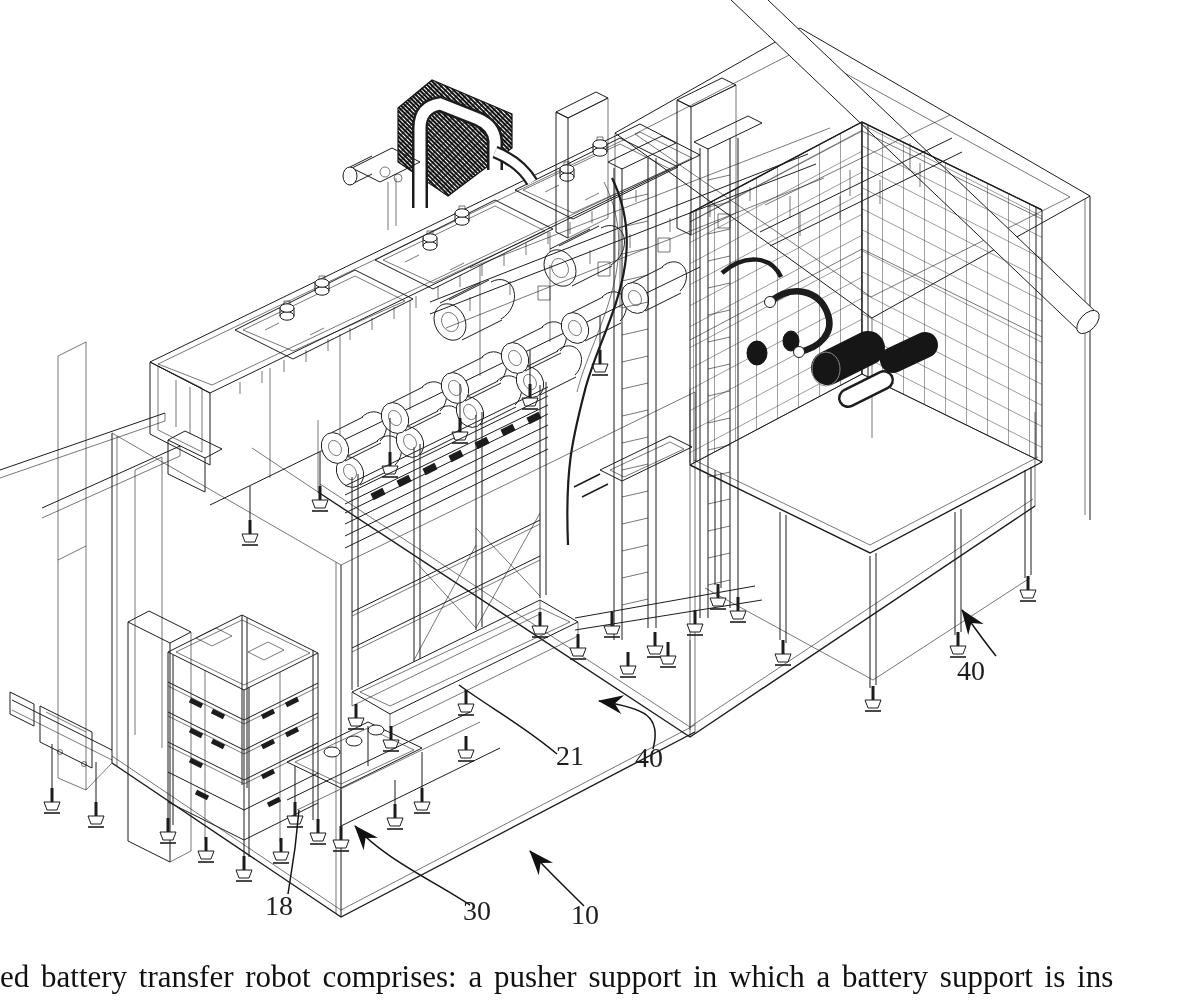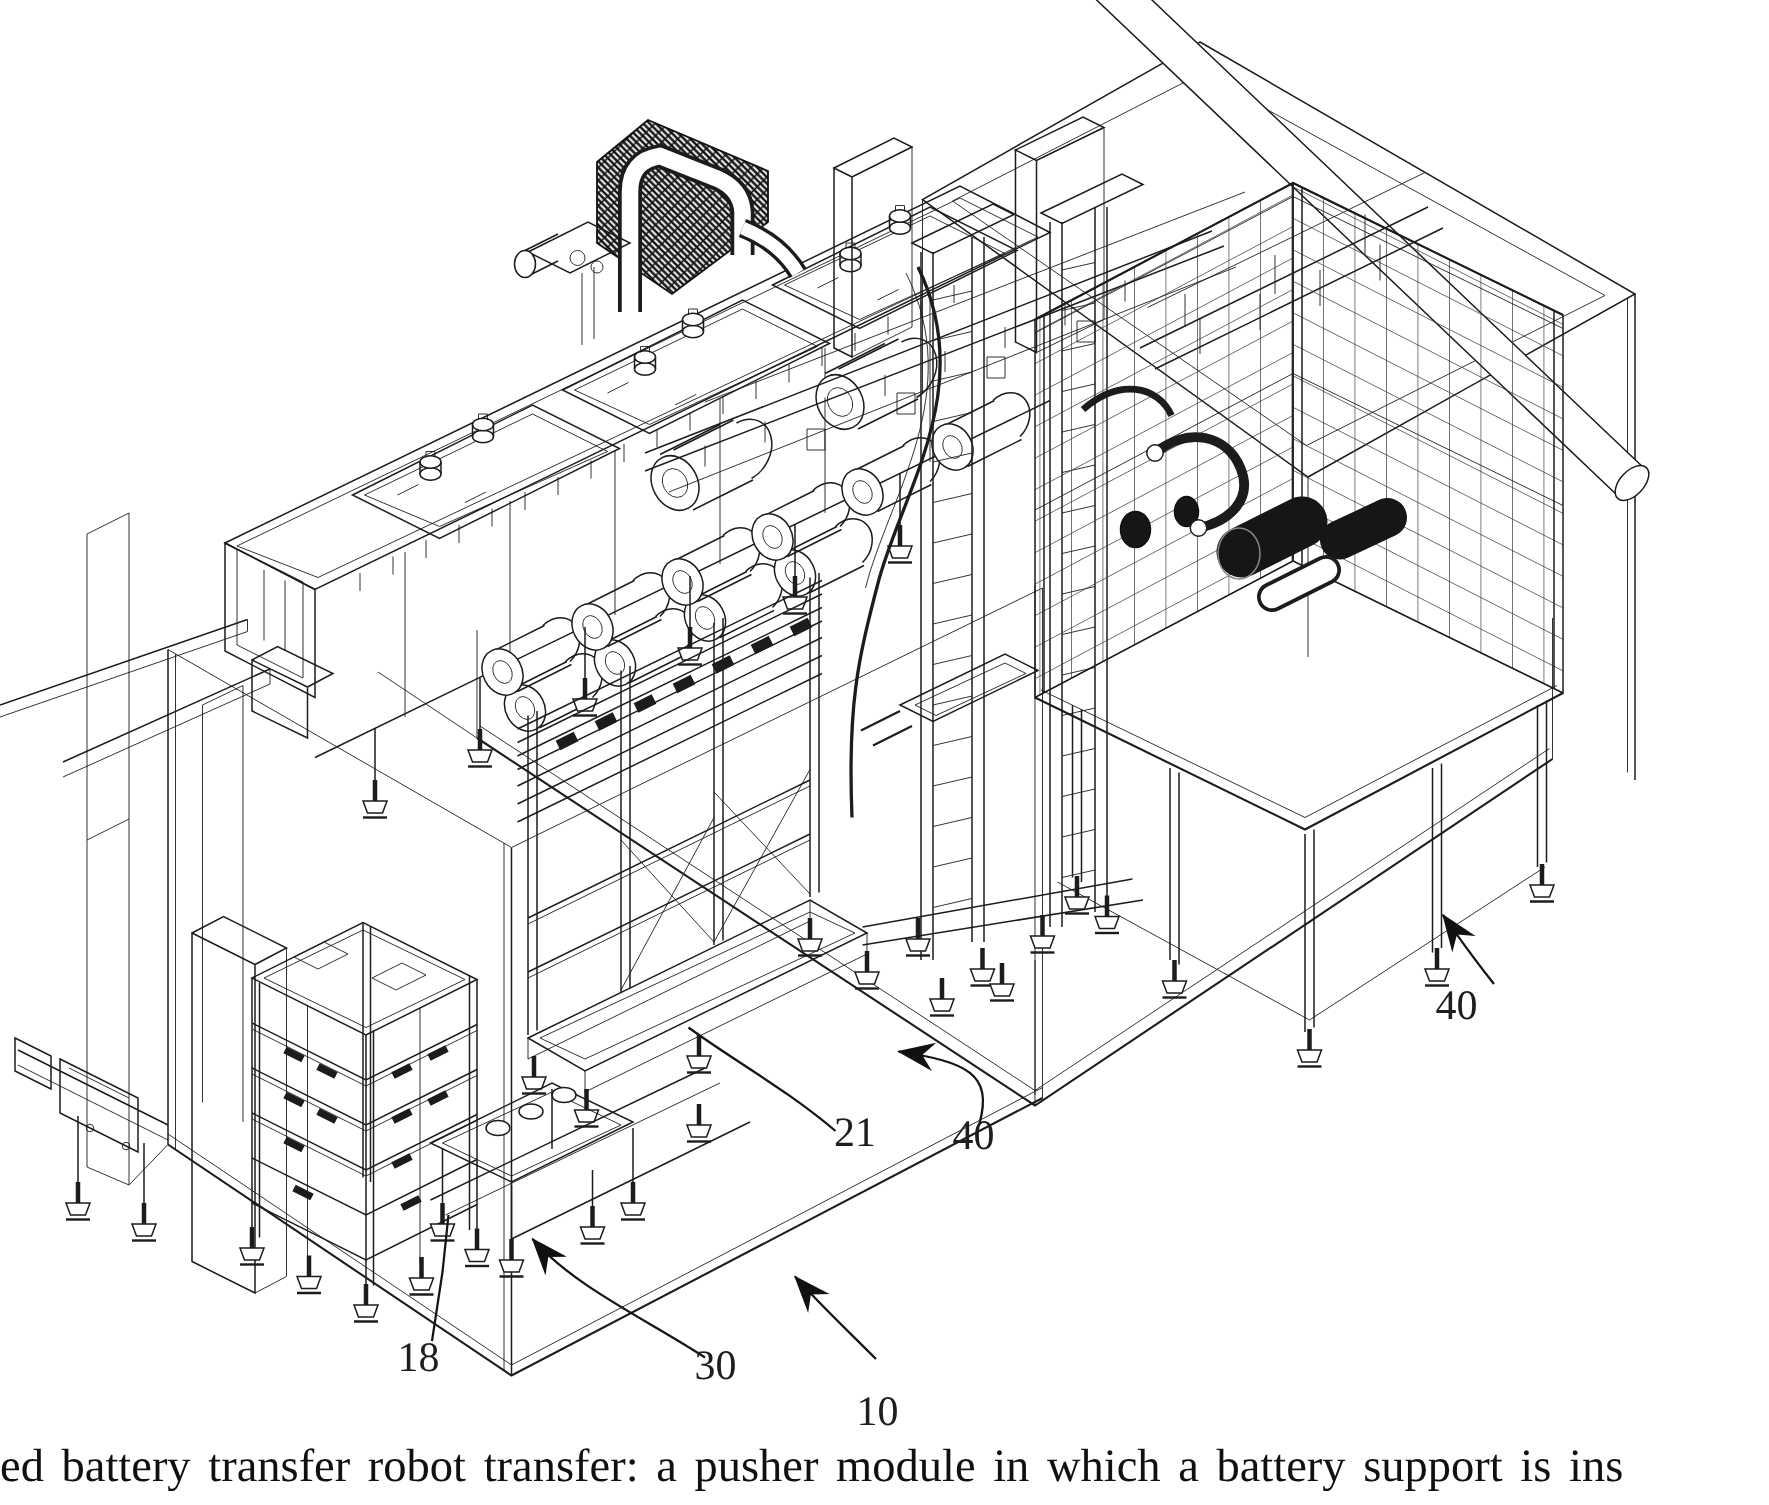--- a/index.html
+++ b/index.html
@@ -270,22 +270,22 @@
 <g stroke="#141414" stroke-width="1.5" fill="none">
   <path d="M996,656 C980,636 972,624 962,610" marker-end="url(#ah)"></path>
   <path d="M653,749 C662,716 645,708 599,701" marker-end="url(#ah)"></path>
   <path d="M470,905 C432,880 383,858 355,826" marker-end="url(#ah)"></path>
   <path d="M584,906 C562,884 545,868 530,851" marker-end="url(#ah)"></path>
   <path d="M557,754 C524,726 489,707 459,685"></path>
   <path d="M288,894 L295,848 L299,810"></path>
 </g>
 </svg>
 
-<div class="ref-label" style="left:571px;top:901px;margin-top:27px;">10</div>
+<div class="ref-label" style="left:571px;top:901px;">10</div>
 <div class="ref-label" style="left:265px;top:892px;">18</div>
 <div class="ref-label" style="left:635px;top:744px;">40</div>
 <div class="ref-label" style="left:556px;top:742px;">21</div>
 <div class="ref-label" style="left:463px;top:897px;">30</div>
 <div class="ref-label" style="left:957px;top:657px;">40</div>
 
-<div id="caption">ed battery transfer robot transfer: a pusher module in which a battery support is ins</div>
+<div id="caption">ed battery transfer robot comprises: a pusher support in which a battery support is ins</div>
 
 </div>
 
 </body></html>

